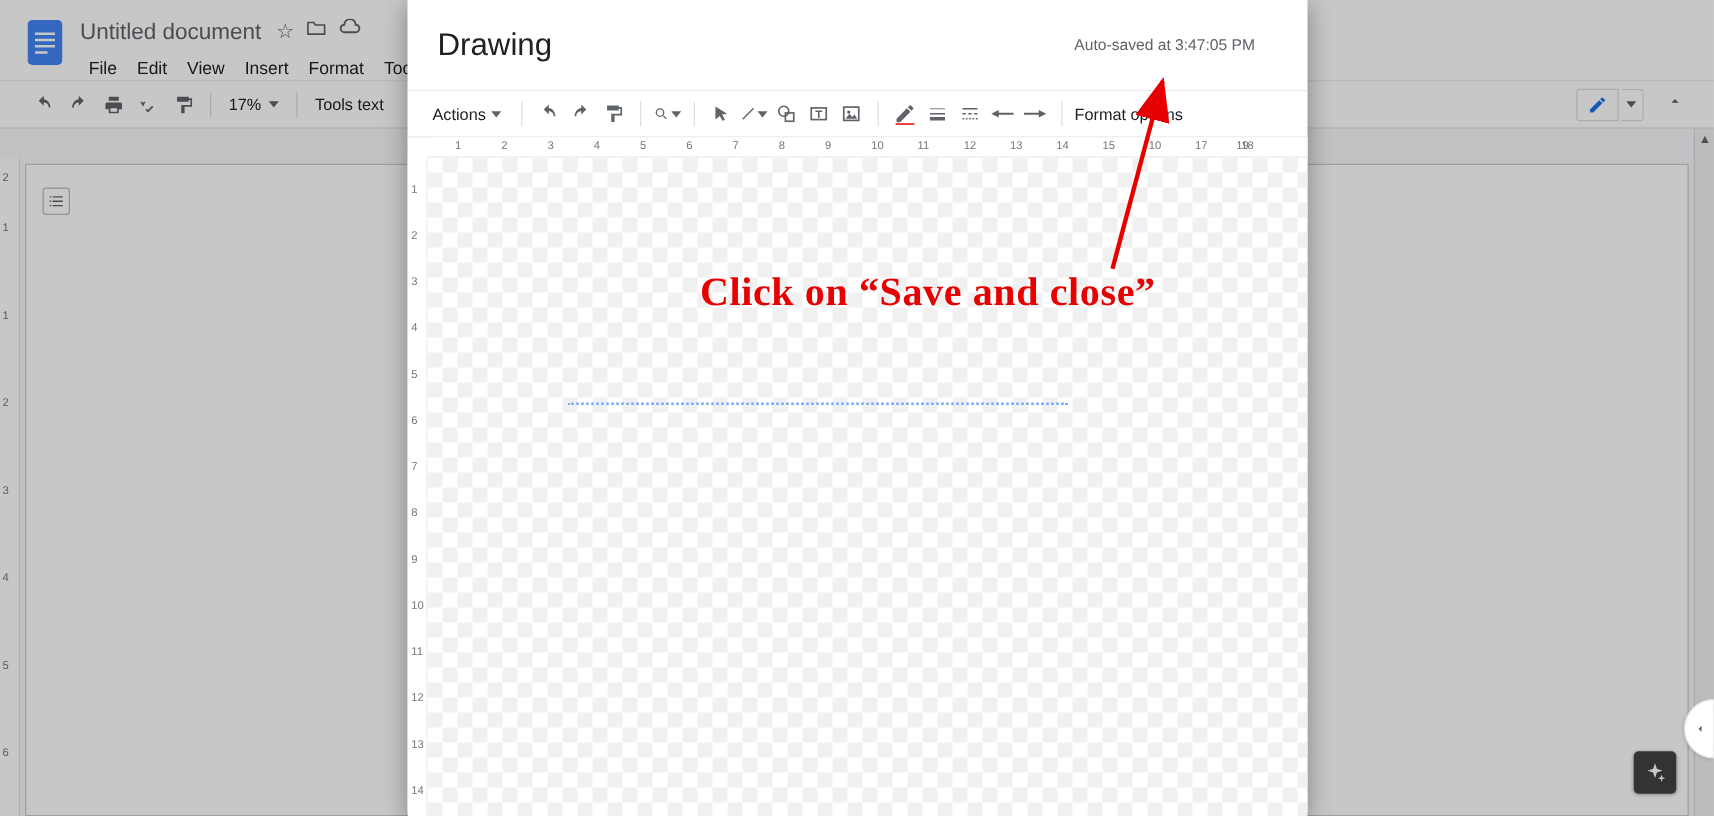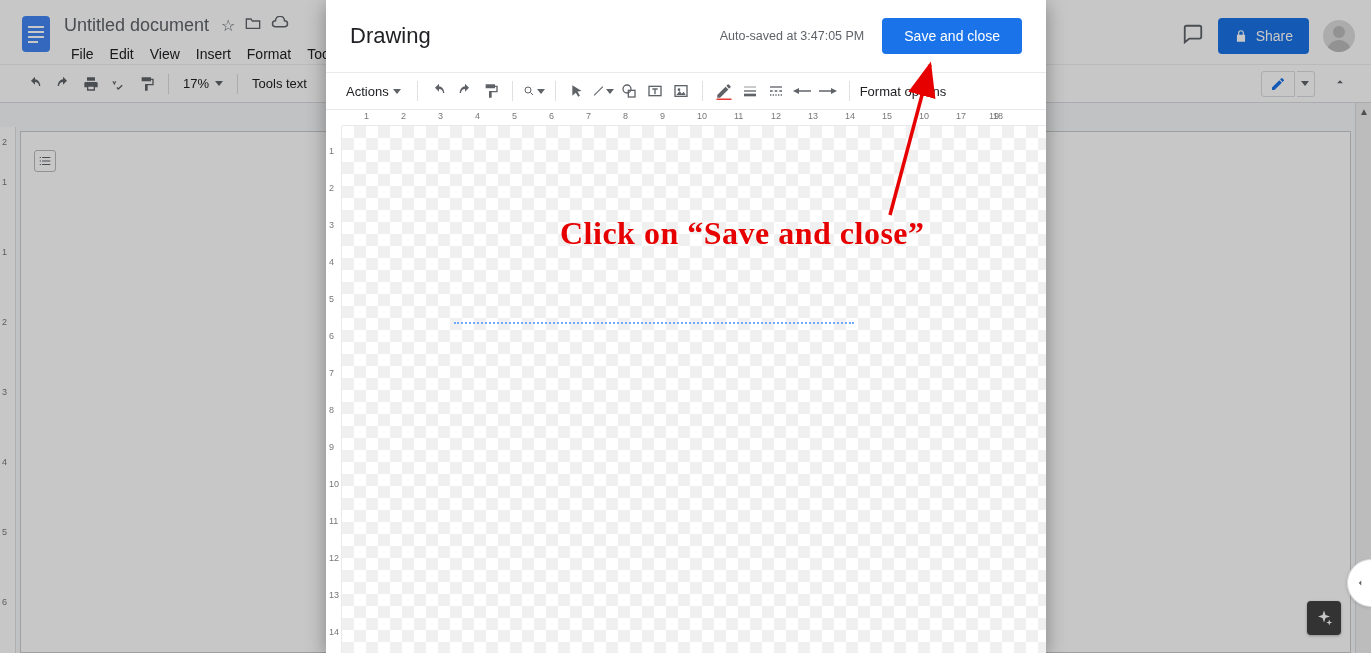--- a/index.html
+++ b/index.html
@@ -86,21 +86,21 @@
   
   .dialog {
     position:absolute; left:326px; top:0; width:720px; height:653px;
     background:#fff; box-shadow: 0 4px 20px rgba(0,0,0,.35);
     border-radius: 0 0 4px 4px; z-index: 50;
     display:flex; flex-direction:column;
   }
   .dlg-header {
     height:72px; display:flex; align-items:center; padding: 0 24px;
   }
-  .dlg-title { font-size:22px; color:#202124; font-weight:400; }
+  .dlg-title { font-size:25px; color:#202124; font-weight:400; }
   .dlg-saved { margin-left:auto; font-size:12.5px; color:#5f6368; margin-right:18px; }
   .dlg-savebtn {
     background:#1a73e8; color:#fff; border:none; border-radius:4px;
     height:36px; padding: 0 22px; font-size:14px; font-weight:500; cursor:pointer;
   }
   .dlg-toolbar {
     height:38px; border-top:1px solid #e8eaed; border-bottom:1px solid #e8eaed;
     display:flex; align-items:center; padding: 0 20px; gap:4px; color:#5f6368;
   }
   .dlg-actions { font-size:13px; color:#202124; display:flex; align-items:center; gap:4px; padding-right:6px;justify-content:flex-end;}
@@ -184,39 +184,20 @@
       </div>
       <div class="bd-menubar">
         <span>File</span>
         <span>Edit</span>
         <span>View</span>
         <span>Insert</span>
         <span>Format</span>
         <span>Tools</span>
       </div>
     </div>
-    <div class="bd-right">
-      <span class="bd-comment-icon">
-        <svg width="22" height="22" viewBox="0 0 24 24">
-            <path fill="none" stroke="#5f6368" stroke-width="2" d="M21 15a2 2 0 0 1-2 2H8l-5 4V5a2 2 0 0 1 2-2h14a2 2 0 0 1 2 2z"></path>
-          </svg>
-      </span>
-      <div class="bd-share">
-        <svg width="14" height="14" viewBox="0 0 24 24">
-            <path fill="#fff" d="M12 2a5 5 0 0 0-5 5v3H5v12h14V10h-2V7a5 5 0 0 0-5-5zm-3 8V7a3 3 0 1 1 6 0v3z"></path>
-          </svg>
-        <span>Share</span>
-      </div>
-      <div class="bd-avatar">
-        <svg width="32" height="32" viewBox="0 0 32 32">
-            <circle cx="16" cy="12" r="6" fill="#bbb"></circle>
-            <path d="M4 32 a12 12 0 0 1 24 0 z" fill="#bbb"></path>
-          </svg>
-      </div>
-    </div>
   </div>
 
   <div class="bd-toolbar">
     <span class="tb-icon">
         <svg width="16" height="16" viewBox="0 0 24 24">
           <path fill="#5f6368" d="M12 5V1L6 7l6 6V9c3 0 6 2 6 6h2c0-5-4-10-8-10z"></path>
         </svg>
       </span>
     <span class="tb-icon">
         <svg width="16" height="16" viewBox="0 0 24 24">
@@ -317,21 +298,20 @@
 <div class="bd-side-show" style="z-index:60;">
   <svg width="10" height="10" viewBox="0 0 24 24">
       <path fill="#5f6368" d="M15 6l-6 6 6 6z"></path>
     </svg>
 </div>
 
 <div class="dialog">
   <div class="dlg-header">
     <span class="dlg-title">Drawing</span>
     <span class="dlg-saved">Auto-saved at 3:47:05 PM</span>
-    <button class="dlg-savebtn">Save and close</button>
   </div>
 
   <div class="dlg-toolbar">
     <span class="dlg-actions">
       <span>Actions</span>
       <span class="tri-down"></span>
     </span>
     <span class="sep"></span>
     <span class="tb-icon">
         <svg width="16" height="16" viewBox="0 0 24 24">

